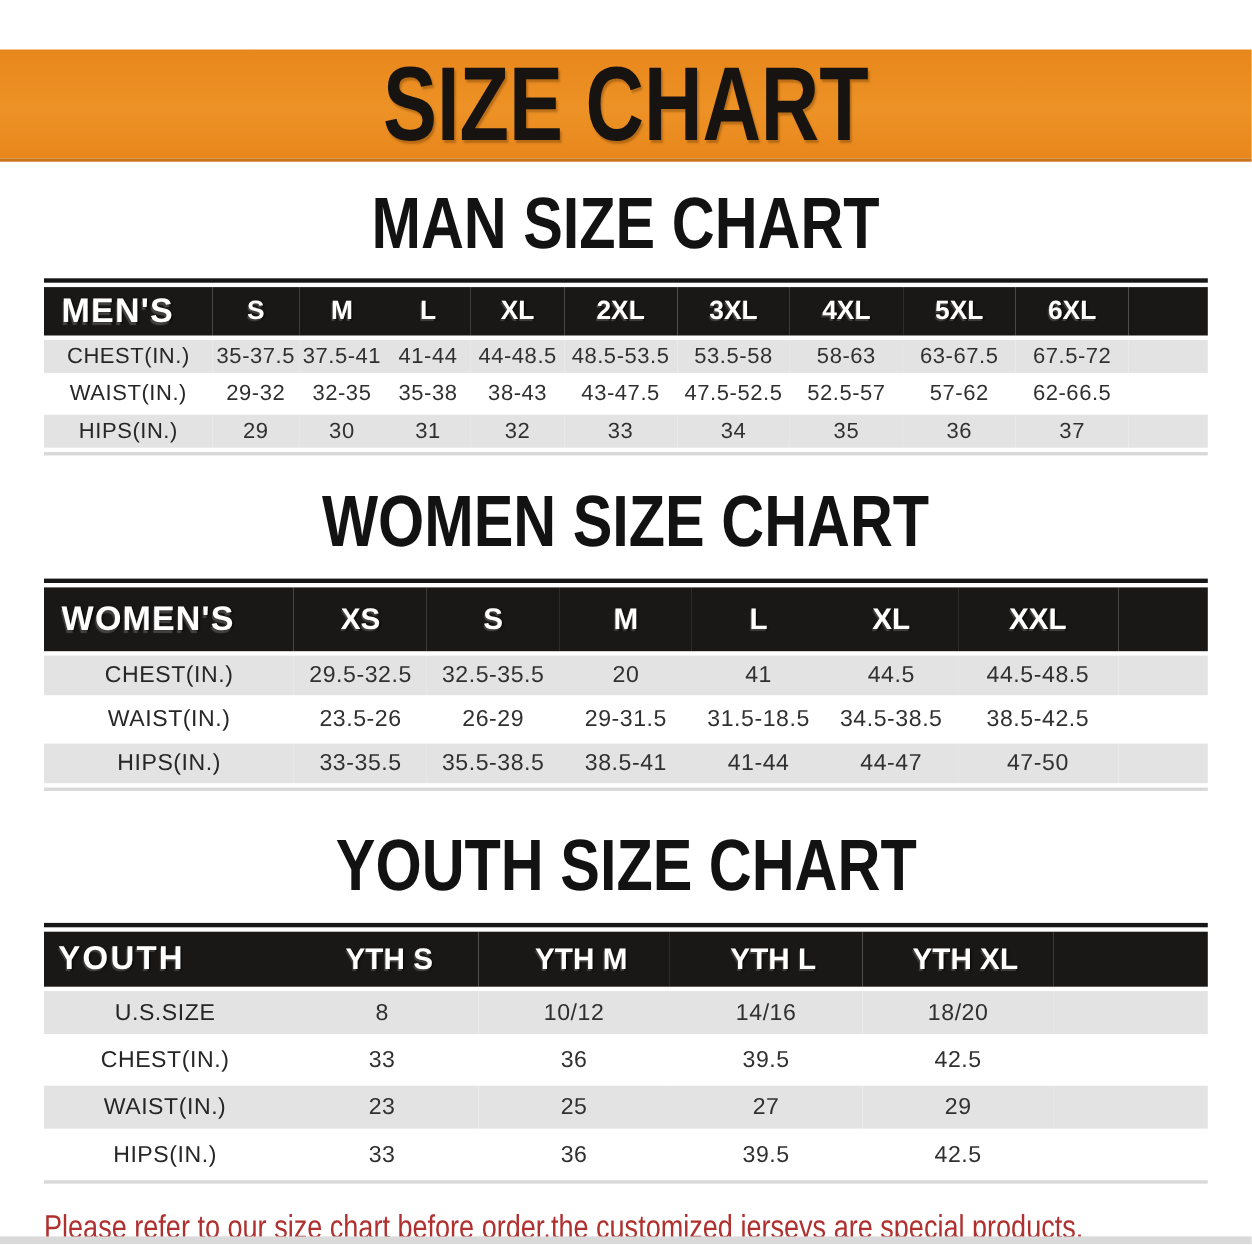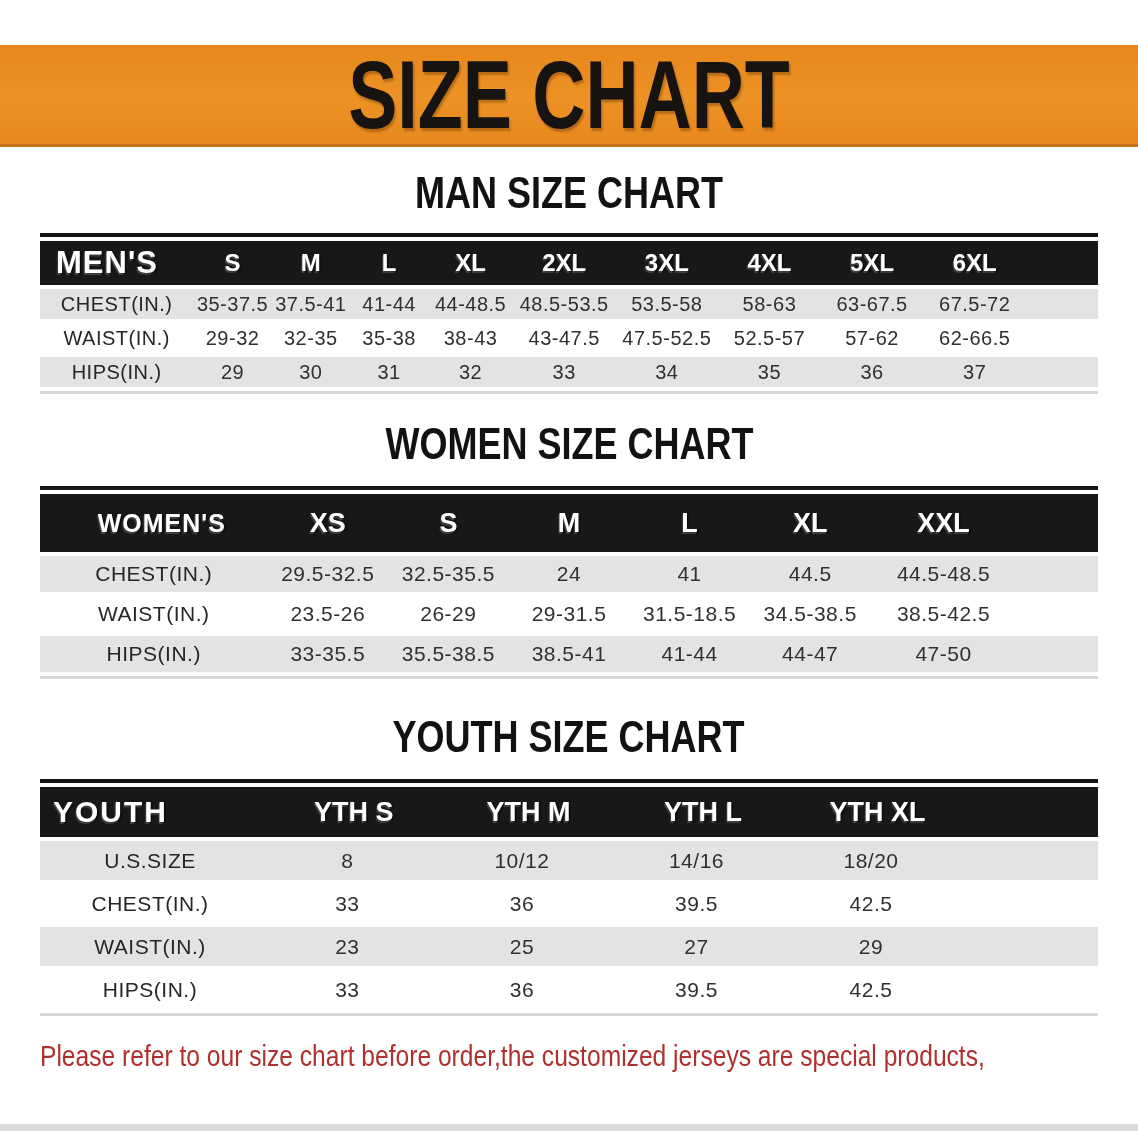--- a/index.html
+++ b/index.html
@@ -21,21 +21,21 @@
     font-size:92px;font-weight:bold;color:#171310;
     line-height:1;letter-spacing:0px;
     display:inline-block;
     transform:scale(.80,1.04);
     text-shadow:2px 3px 2px rgba(90,45,0,.35);
     white-space:nowrap;
   }
   
   .section-heading{
     text-align:center;font-weight:bold;color:#121212;
-    font-size:40px;line-height:1;white-space:nowrap;
+    font-size:60px;line-height:1;white-space:nowrap;
   }
   .section-heading .stretch{display:inline-block;transform:scale(.90,1.10);}
   #man-heading{margin:26px 0 20px 0;}
   #women-heading{margin:30px 0 22px 0;}
   #youth-heading{margin:38px 0 22px 0;}
   
   .table-frame{
     width:1058px;margin:0 auto;
     border-top:4px solid #161616;
     border-bottom:3px solid #D8D8D8;
@@ -57,21 +57,21 @@
   }
   thead th.corner{text-align:left;padding-left:16px;letter-spacing:1px;}
   tbody th.row-label{font-weight:normal;color:#262626;letter-spacing:.5px;}
   tbody td{color:#303030;letter-spacing:.5px;}
   
   .tbl-men thead th{height:44px;font-size:24px;}
   .tbl-men thead th.corner{font-size:31px;}
   .tbl-men tbody th,.tbl-men tbody td{height:30px;font-size:20px;}
   
   .tbl-women thead th{height:58px;font-size:27px;}
-  .tbl-women thead th.corner{font-size:25px;text-align:center;}
+  .tbl-women thead th.corner{font-size:31px;}
   .tbl-women tbody th,.tbl-women tbody td{height:36px;font-size:21px;}
   
   .tbl-youth thead th{height:50px;font-size:27px;padding-left:13px;}
   .tbl-youth thead th.corner{font-size:30px;letter-spacing:2px;}
   .tbl-youth tbody th,.tbl-youth tbody td{height:39px;font-size:21px;}
   
   .disclaimer{
     margin:16px 0 0 40px;
     color:var(--disclaimer-red);
     font-size:30px;font-weight:400;line-height:47px;
@@ -196,21 +196,21 @@
           <th>XL</th>
           <th>XXL</th>
           <th></th>
         </tr>
       </thead>
       <tbody>
         <tr>
           <th class="row-label" scope="row">CHEST(IN.)</th>
           <td>29.5-32.5</td>
           <td>32.5-35.5</td>
-          <td>24</td>
+          <td>20</td>
           <td>41</td>
           <td>44.5</td>
           <td>44.5-48.5</td>
           <td></td>
         </tr>
         <tr>
           <th class="row-label" scope="row">WAIST(IN.)</th>
           <td>23.5-26</td>
           <td>26-29</td>
           <td>29-31.5</td>

